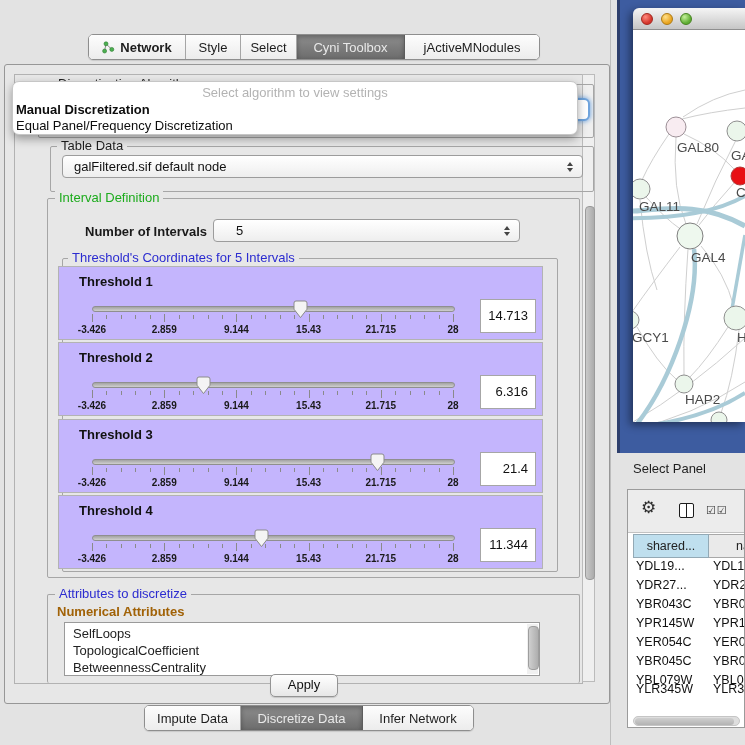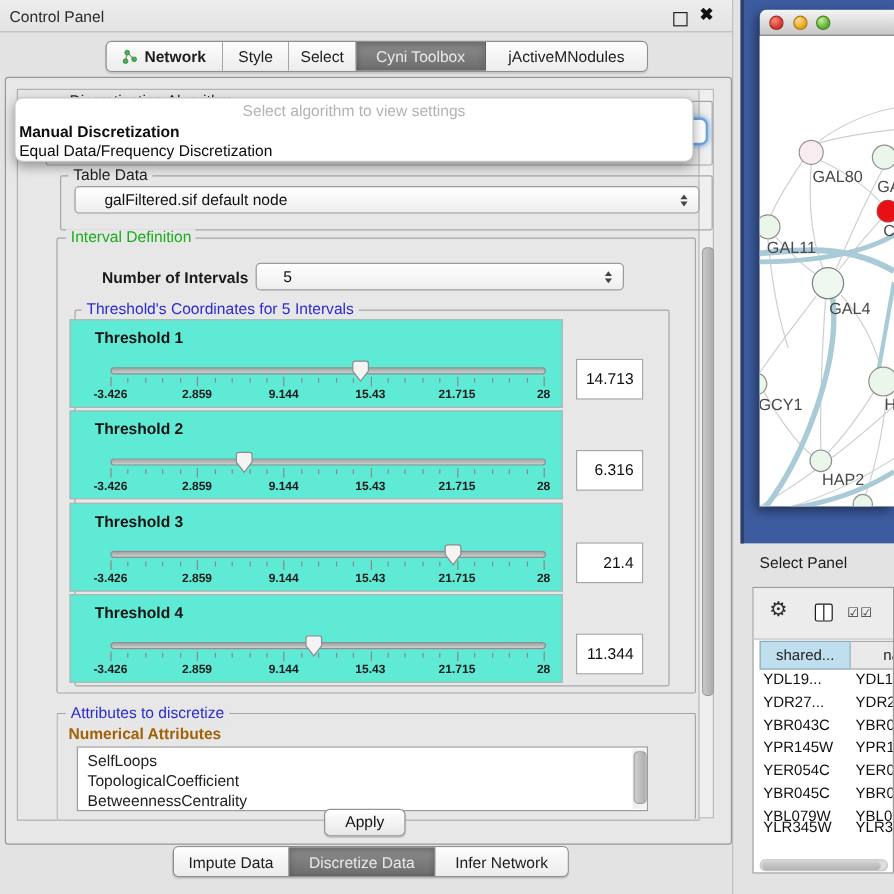--- a/index.html
+++ b/index.html
@@ -24,21 +24,21 @@
   #viewport{left:14px;top:74px;width:567px;height:608px;border:1px solid #b2b2b2;background:#e7e7e7;}
   #vscroll{left:582px;top:74px;width:13px;height:608px;background:#efefef;border:1px solid #bbb;box-sizing:border-box;}
   #vscroll-thumb{left:2px;top:131px;width:8px;height:372px;border-radius:4px;background:linear-gradient(90deg,#c9c9c9,#ababab);border:1px solid #9a9a9a;}
 
   .group{border:1px solid #a6a6a6;border-radius:2px;}
   .group-label{position:absolute;background:#e7e7e7;padding:0 4px;font-size:13px;line-height:14px;color:#1e1e1e;white-space:nowrap;}
   .lab-green{color:#1cab1c;}
   .lab-blue{color:#2b2bd0;}
 
   .combo{background:linear-gradient(#ffffff,#eeeeee);border:1px solid #9c9c9c;border-radius:4px;box-sizing:border-box;font-size:13px;color:#111;}
-  .combo .cval{position:absolute;left:24px;top:3px;white-space:nowrap;}
+  .combo .cval{position:absolute;left:11px;top:3px;white-space:nowrap;}
   .spin{position:absolute;right:9px;top:50%;transform:translateY(-50%);display:flex;flex-direction:column;gap:2px;}
   .spin i{display:block;width:0;height:0;border-left:3.5px solid transparent;border-right:3.5px solid transparent;}
   .spin .up{border-bottom:4.5px solid #444;}
   .spin .dn{border-top:4.5px solid #444;}
 
   
   #combo-alg{left:50px;top:98px;width:540px;height:23px;background:#fff;border:2px solid #6fa3dc;border-radius:6px;box-shadow:0 0 4px 1px rgba(99,156,222,.75);box-sizing:border-box;z-index:5;}
   #disc-group{left:38px;top:84px;width:554px;height:52px;}
   #disc-label{left:54px;top:77px;z-index:2;}
 
@@ -54,21 +54,21 @@
 
   #iv-group{left:47px;top:198px;width:531px;height:378px;}
   #iv-label{left:55px;top:191px;}
   #noi-label{left:85px;top:224px;font-size:13px;font-weight:bold;color:#1a1a1a;}
   #combo-noi{left:213px;top:219px;width:307px;height:23px;}
   #combo-noi .cval{left:22px;}
 
   #thr-group{left:62px;top:258px;width:494px;height:312px;}
   #thr-label{left:68px;top:251px;}
 
-  .thr-row{position:absolute;left:58px;width:411px;height:74px;border:1px solid #b3b3b3;background:#5eead4;box-sizing:border-box;}
+  .thr-row{position:absolute;left:58px;width:485px;height:74px;border:1px solid #b3b3b3;background:#c4b5fd;box-sizing:border-box;}
   .thr-label{position:absolute;left:20px;top:7px;font-size:13px;font-weight:bold;color:#111;}
   .thr-track{position:absolute;left:33px;top:39px;width:361px;height:4px;background:linear-gradient(#a3a3a3,#cfcfcf);border:1px solid #8f8f8f;border-radius:3px;}
   .thr-handle{position:absolute;top:33px;}
   .thr-ticks{position:absolute;left:33px;top:47px;width:361px;height:9px;}
   .thr-ticks i{position:absolute;top:0;width:1px;background:#8a8a8a;}
   .thr-ticks i.major{height:8px;}
   .thr-ticks i.minor{height:4px;top:1px;}
   .thr-ticklabels{position:absolute;left:0;top:57px;width:100%;height:12px;}
   .thr-ticklabels span{position:absolute;width:50px;text-align:center;font-size:10px;font-weight:bold;color:#1a1a1a;}
   .thr-value{position:absolute;left:421px;top:32px;width:56px;height:34px;background:#fff;border:1px solid #a6a6a6;box-sizing:border-box;font-size:13px;color:#111;text-align:right;line-height:32px;padding-right:7px;}
@@ -112,25 +112,20 @@
   .tp-c1{left:8px;}
   .tp-c2{left:85px;}
   #tp-hscroll{position:absolute;left:5px;top:226px;width:107px;height:10px;background:#dedede;border-radius:5px;border:1px solid #c5c5c5;box-sizing:border-box;}
   #tp-hthumb{position:absolute;left:1px;top:0.5px;width:99px;height:7px;background:linear-gradient(#cfcfcf,#b3b3b3);border-radius:4px;}
 </style>
 </head>
 <body>
 
 <div id="root">
 
-  <div class="abs" id="titlebar">
-    <div class="abs" id="cp-title">Control Panel</div>
-    <div class="abs" id="float-icon"></div>
-    <div class="abs" id="close-icon">✖</div>
-  </div>
   <div class="abs" id="cp-right-edge"></div>
 
   <div class="abs segwrap" id="seg-top">
       <div class="seg" style="width: 97px; font-weight: bold;">
         <svg width="13" height="13" viewBox="0 0 13 13">
           <path d="M4 2.8 L2.6 10 M4 2.8 L9.8 8.4" stroke="#8a8a8a" stroke-width="1" fill="none"></path>
           <circle cx="4" cy="2.8" r="2" fill="#4caf50" stroke="#2e7d32" stroke-width=".6"></circle>
           <circle cx="2.6" cy="10" r="2" fill="#4caf50" stroke="#2e7d32" stroke-width=".6"></circle>
           <circle cx="9.8" cy="8.4" r="2" fill="#4caf50" stroke="#2e7d32" stroke-width=".6"></circle>
         </svg>
@@ -157,21 +152,21 @@
   </div>
 
   <div class="abs group" id="disc-group"></div>
   <div class="group-label" id="disc-label">Discretization Algorithm</div>
   <div class="abs" id="combo-alg"></div>
 
   <div class="abs" id="popup">
     <div id="popup-hint">Select algorithm to view settings</div>
     <div id="popup-options">
         <div class="pop-item bold" style="top: 20px;">Manual Discretization</div>
-        <div class="pop-item" style="top: 36px;">Equal Data/Frequency Discretization</div>
+        <div class="pop-item" style="top: 36px;">Equal Panel/Frequency Discretization</div>
       </div>
   </div>
 
   <div class="abs group" id="td-group"></div>
   <div class="group-label" id="td-label">Table Data</div>
   <div class="abs combo" id="combo-table">
     <span class="cval">galFiltered.sif default node</span>
     <span class="spin">
         <i class="up"></i>
         <i class="dn"></i>

